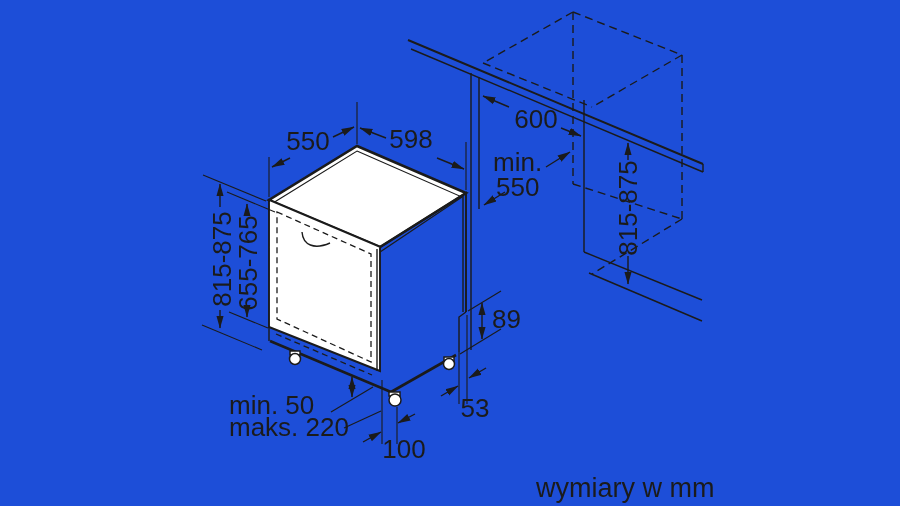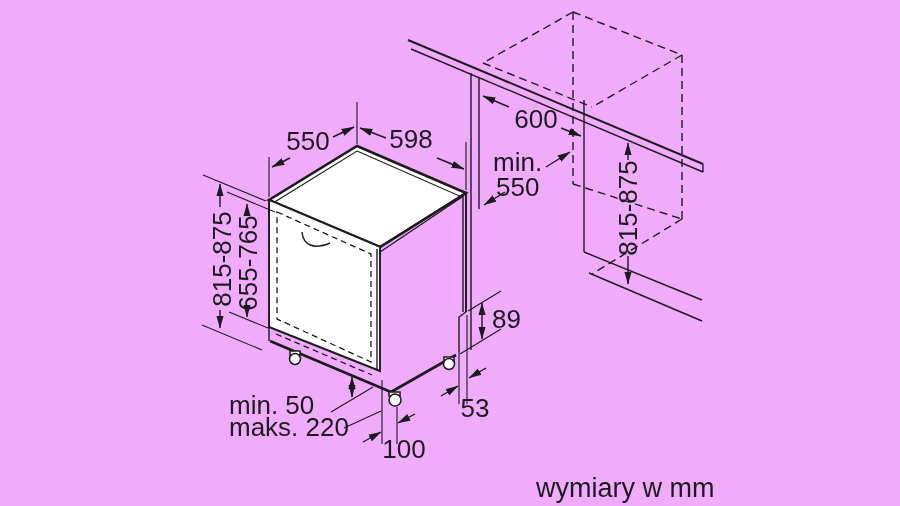--- a/index.html
+++ b/index.html
@@ -1,16 +1,16 @@
 <!DOCTYPE html>
 <html><head>
 <meta charset="utf-8">
 <style>
   html,body{margin:0;padding:0;background:#ffffff;}
-  .stage{position:relative;width:900px;height:506px;background:#f0abfc;overflow:hidden;
+  .stage{position:relative;width:900px;height:506px;background:#1d4ed8;overflow:hidden;
          font-family:"Liberation Sans", sans-serif;}
   svg{display:block;}
   svg text{font-family:"Liberation Sans", sans-serif;fill:#1b1b1b;font-size:26px;}
   .ln  {stroke:#1b1b1b;fill:none;stroke-width:1.4;stroke-linecap:butt;}
   .med {stroke:#1b1b1b;fill:none;stroke-width:1.9;}
   .hv  {stroke:#1b1b1b;fill:none;stroke-width:2.6;stroke-linejoin:miter;}
   .thin{stroke:#1b1b1b;fill:none;stroke-width:1.1;}
   .dash{stroke:#1b1b1b;fill:none;stroke-width:1.4;stroke-dasharray:8 5;}
   .dash2{stroke:#1b1b1b;fill:none;stroke-width:1.3;stroke-dasharray:6 4;}
   .dim {stroke:#1b1b1b;fill:none;stroke-width:1.4;}

